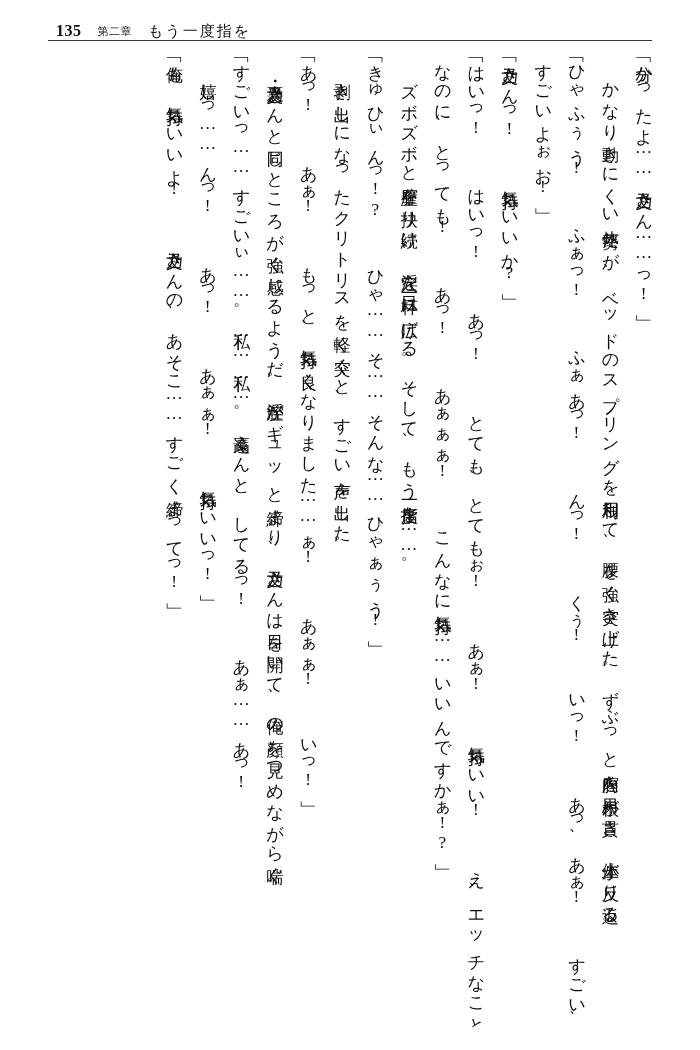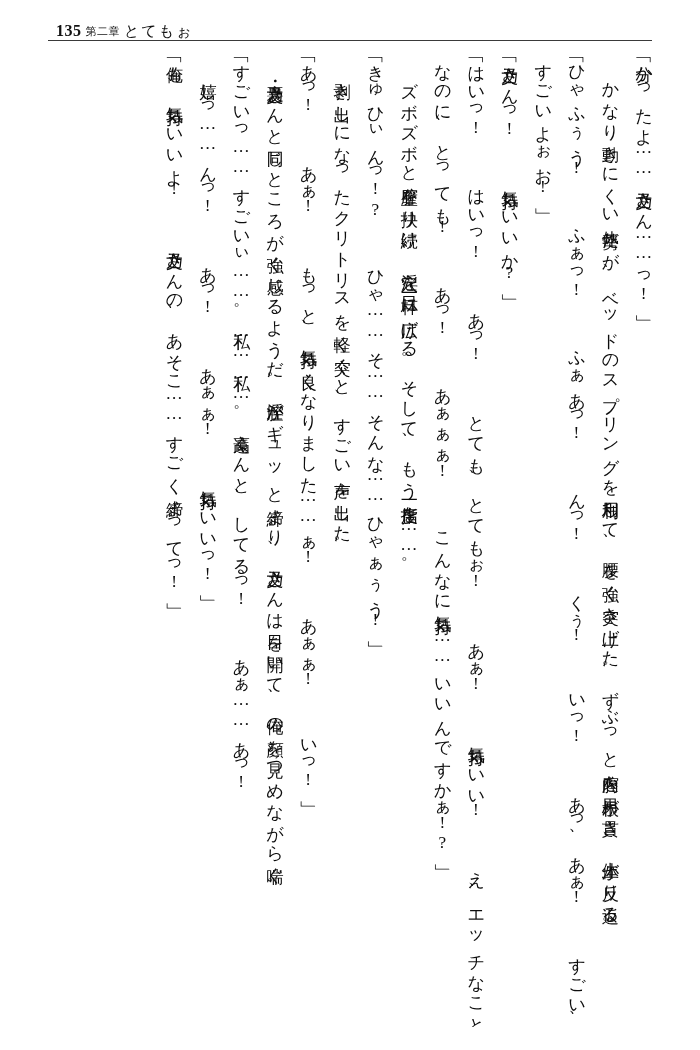--- a/index.html
+++ b/index.html
@@ -22,21 +22,21 @@
   .header {
     position: absolute;
     top: 14px;
     left: 0;
     width: 700px;
     height: 34px;
     box-sizing: border-box;
     padding-left: 56px;
     display: flex;
     align-items: center;
-    gap: 4px;
+    gap: 16px;
     font-size: 15px;
     color: #111111;
     letter-spacing: 0.5px;
   }
   .header .page-number {
     font-weight: 700;
     font-size: 16px;
   }
   .header .chapter-number {
     font-size: 11px;
@@ -77,21 +77,21 @@
   }
 </style>
 </head>
 <body>
 
 <div class="page">
 
   <div class="header">
     <span class="page-number">135</span>
     <span class="chapter-number">第二章</span>
-    <span class="chapter-title">とてもぉ</span>
+    <span class="chapter-title">もう一度指を</span>
   </div>
   <div class="header-rule"></div>
 
   <div class="body-text">
     <p>「分かったよ……文乃さん……っ!」</p>
     <p>　かなり動きにくい体勢だが、ベッドのスプリングを利用して、腰を強く突き上げた。ずぶっと膣内を男根が貫き、上体が反り返る。</p>
     <p>「ひゃふぅう! 　ふぁっ! 　ふぁあっ! 　んっ! 　くぅ! 　いっ! 　あっ、あぁ! 　すごい、すごいよぉお!」</p>
     <p>「文乃さんっ! 　気持ちいいか?」</p>
     <p>「はいっ! 　はいっ! 　あっ! 　とても、とてもぉ! 　あぁ! 　気持ちいい! 　え、エッチなことなのに、とっても! 　あっ! 　あぁぁぁ! 　こんなに気持ち……いいんですかぁ!?」</p>
     <p>　ズボズボと膣壁を抉り続け、淫穴を目一杯に広げる。そして、もう一度指を……。</p>

